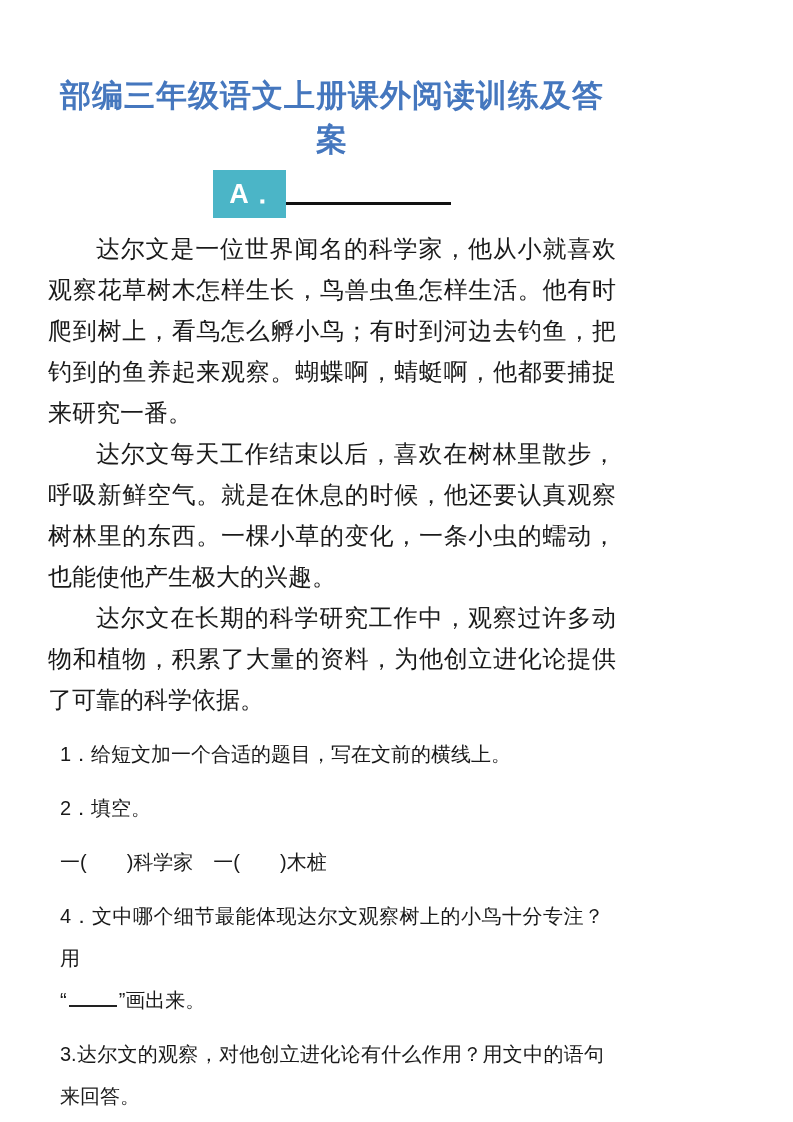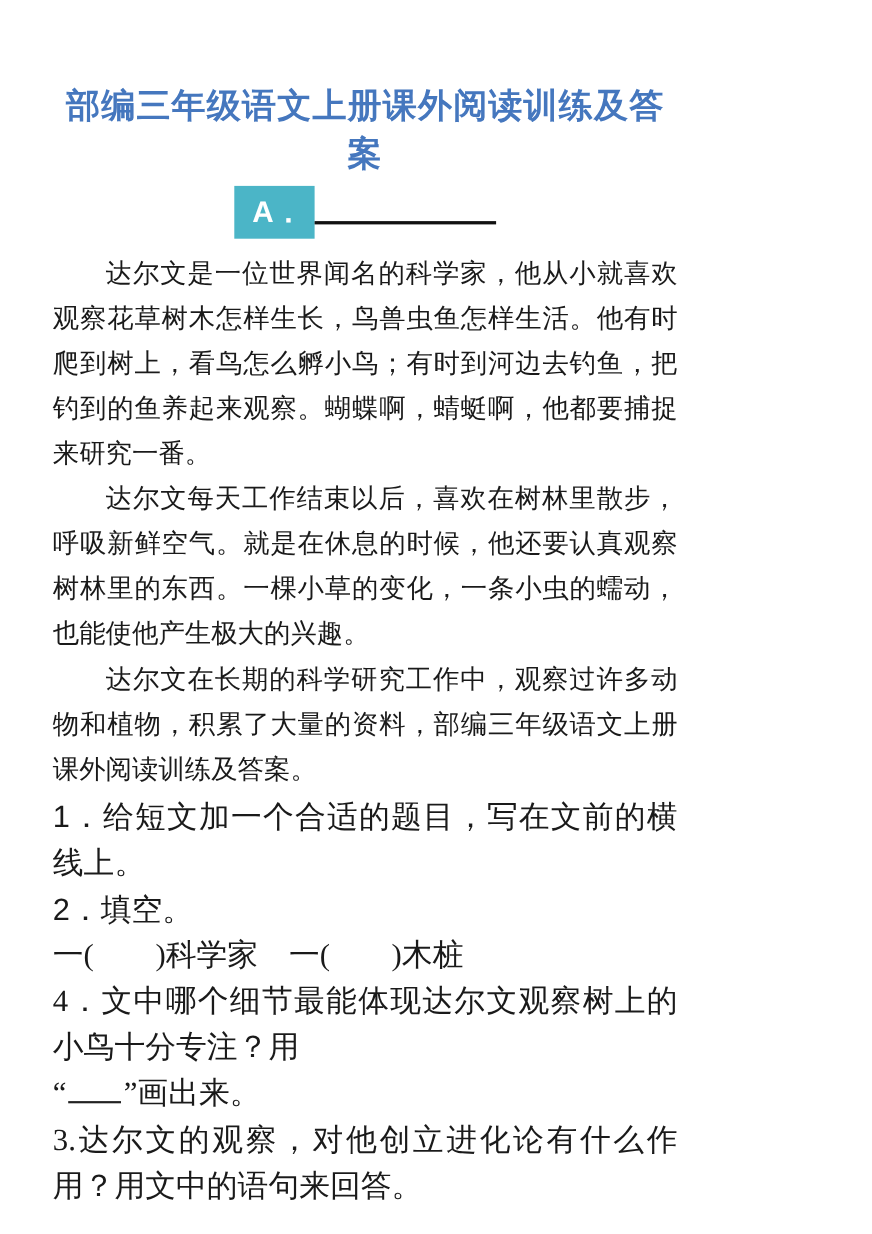--- a/index.html
+++ b/index.html
@@ -61,27 +61,27 @@
   .para {
     margin: 0;
     font-size: 24px;
     line-height: 41px;
     text-indent: 2em;
     text-align: justify;
     font-family: "Liberation Serif", serif;
   }
   .questions { margin-top: 1px; }
   .q {
-    margin: 0;
-    font-size: 28px;
+    margin: 12px;
+    font-size: 20px;
     line-height: 42px;
     text-align: justify;
   }
   .hei { font-family: "Liberation Sans", sans-serif; }
-  .song { font-family: Liberation Serif, serif; }
+  .song { font-family: Liberation Sans, sans-serif; }
   .blank {
     display: inline-block;
     border-bottom: 2px solid #222;
     height: 1em;
     vertical-align: baseline;
   }
   .blank-a { width: 58px; }
   .blank-b { width: 76px; }
   .blank-dash { width: 48px; margin: 0 2px; }
 </style>
@@ -92,21 +92,21 @@
 
   <h1 class="title">部编三年级语文上册课外阅读训练及答案</h1>
 
   <div class="section-line">
     <span class="section-label">A．</span><span class="section-blank"></span>
   </div>
 
   <div class="passage">
     <p class="para">达尔文是一位世界闻名的科学家，他从小就喜欢观察花草树木怎样生长，鸟兽虫鱼怎样生活。他有时爬到树上，看鸟怎么孵小鸟；有时到河边去钓鱼，把钓到的鱼养起来观察。蝴蝶啊，蜻蜓啊，他都要捕捉来研究一番。</p>
     <p class="para">达尔文每天工作结束以后，喜欢在树林里散步，呼吸新鲜空气。就是在休息的时候，他还要认真观察树林里的东西。一棵小草的变化，一条小虫的蠕动，也能使他产生极大的兴趣。</p>
-    <p class="para">达尔文在长期的科学研究工作中，观察过许多动物和植物，积累了大量的资料，部编三年级语文上册课外阅读训练及答案。</p>
+    <p class="para">达尔文在长期的科学研究工作中，观察过许多动物和植物，积累了大量的资料，为他创立进化论提供了可靠的科学依据。</p>
   </div>
 
   <div class="questions">
 
     <p class="q hei">1．给短文加一个合适的题目，写在文前的横线上。</p>
 
     <p class="q hei">2．填空。</p>
     <p class="q song">一(　　)科学家　一(　　)木桩</p>
 
 

